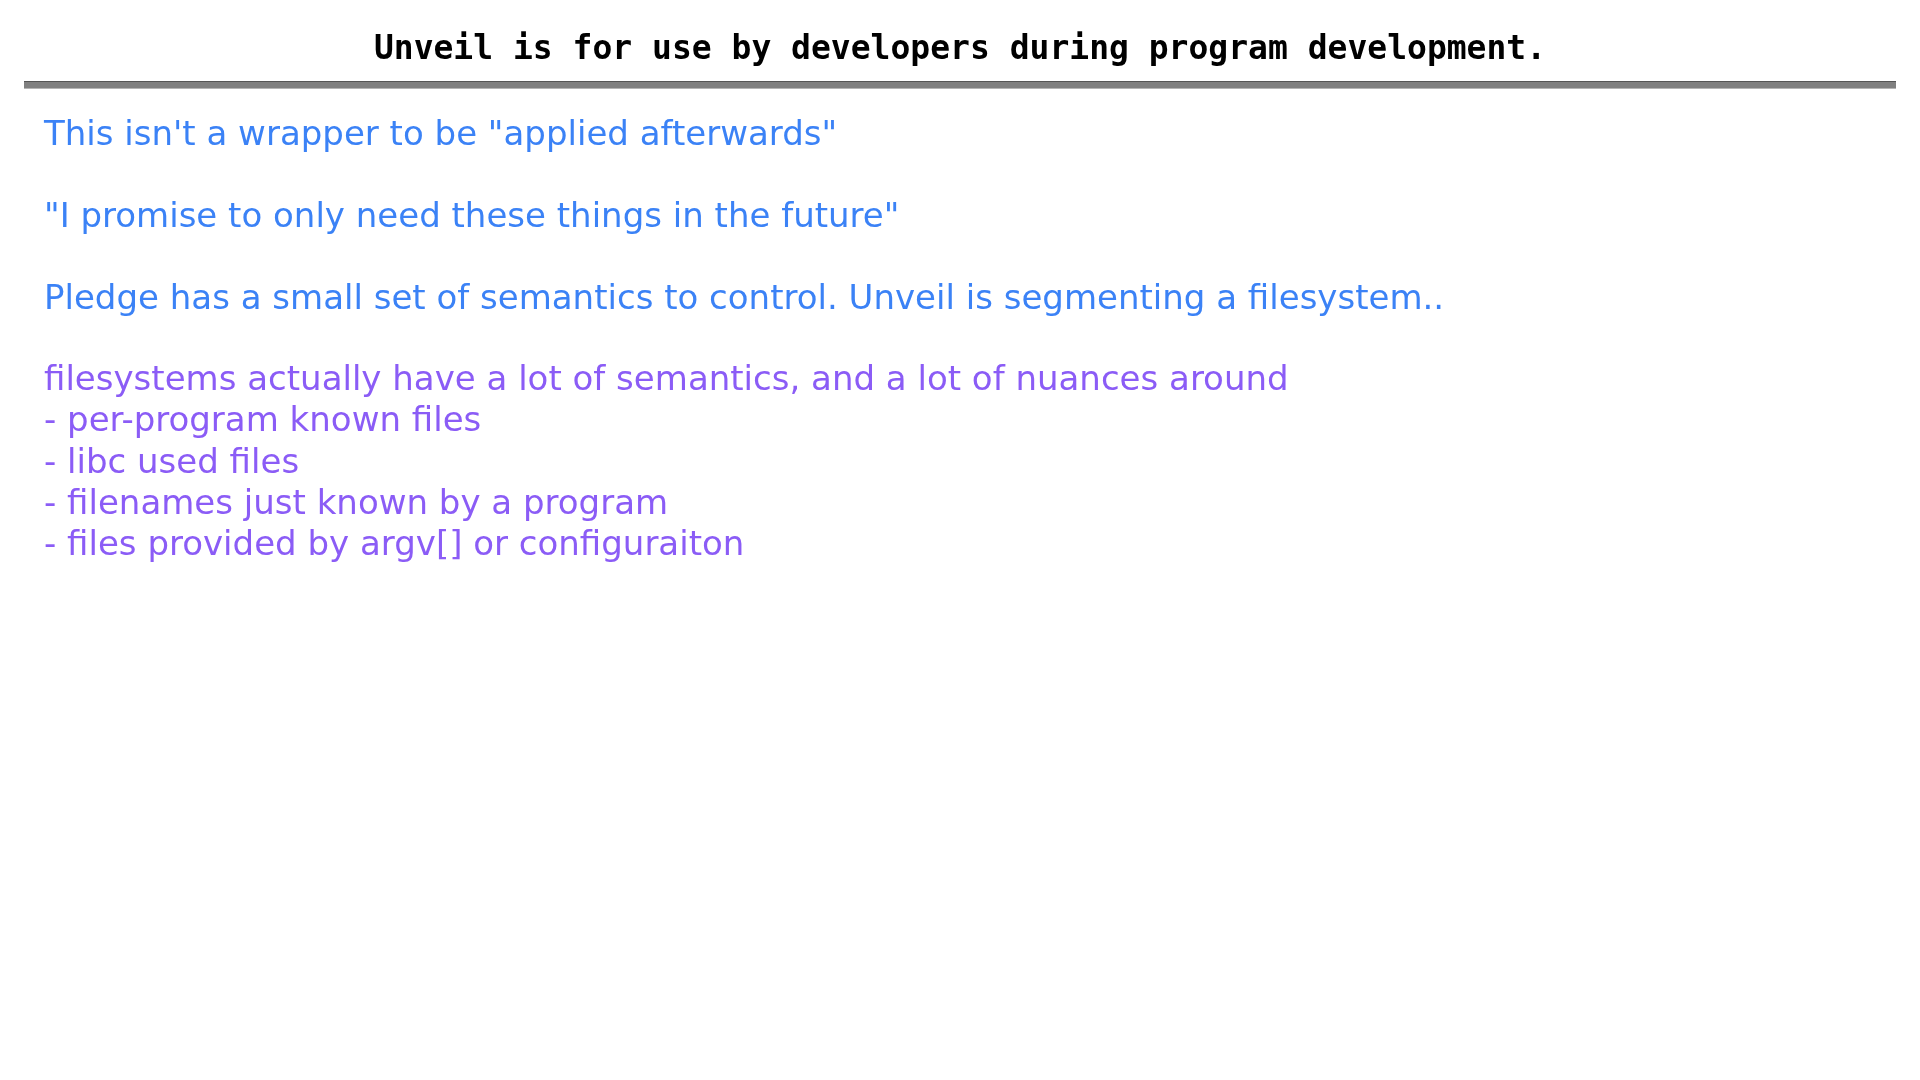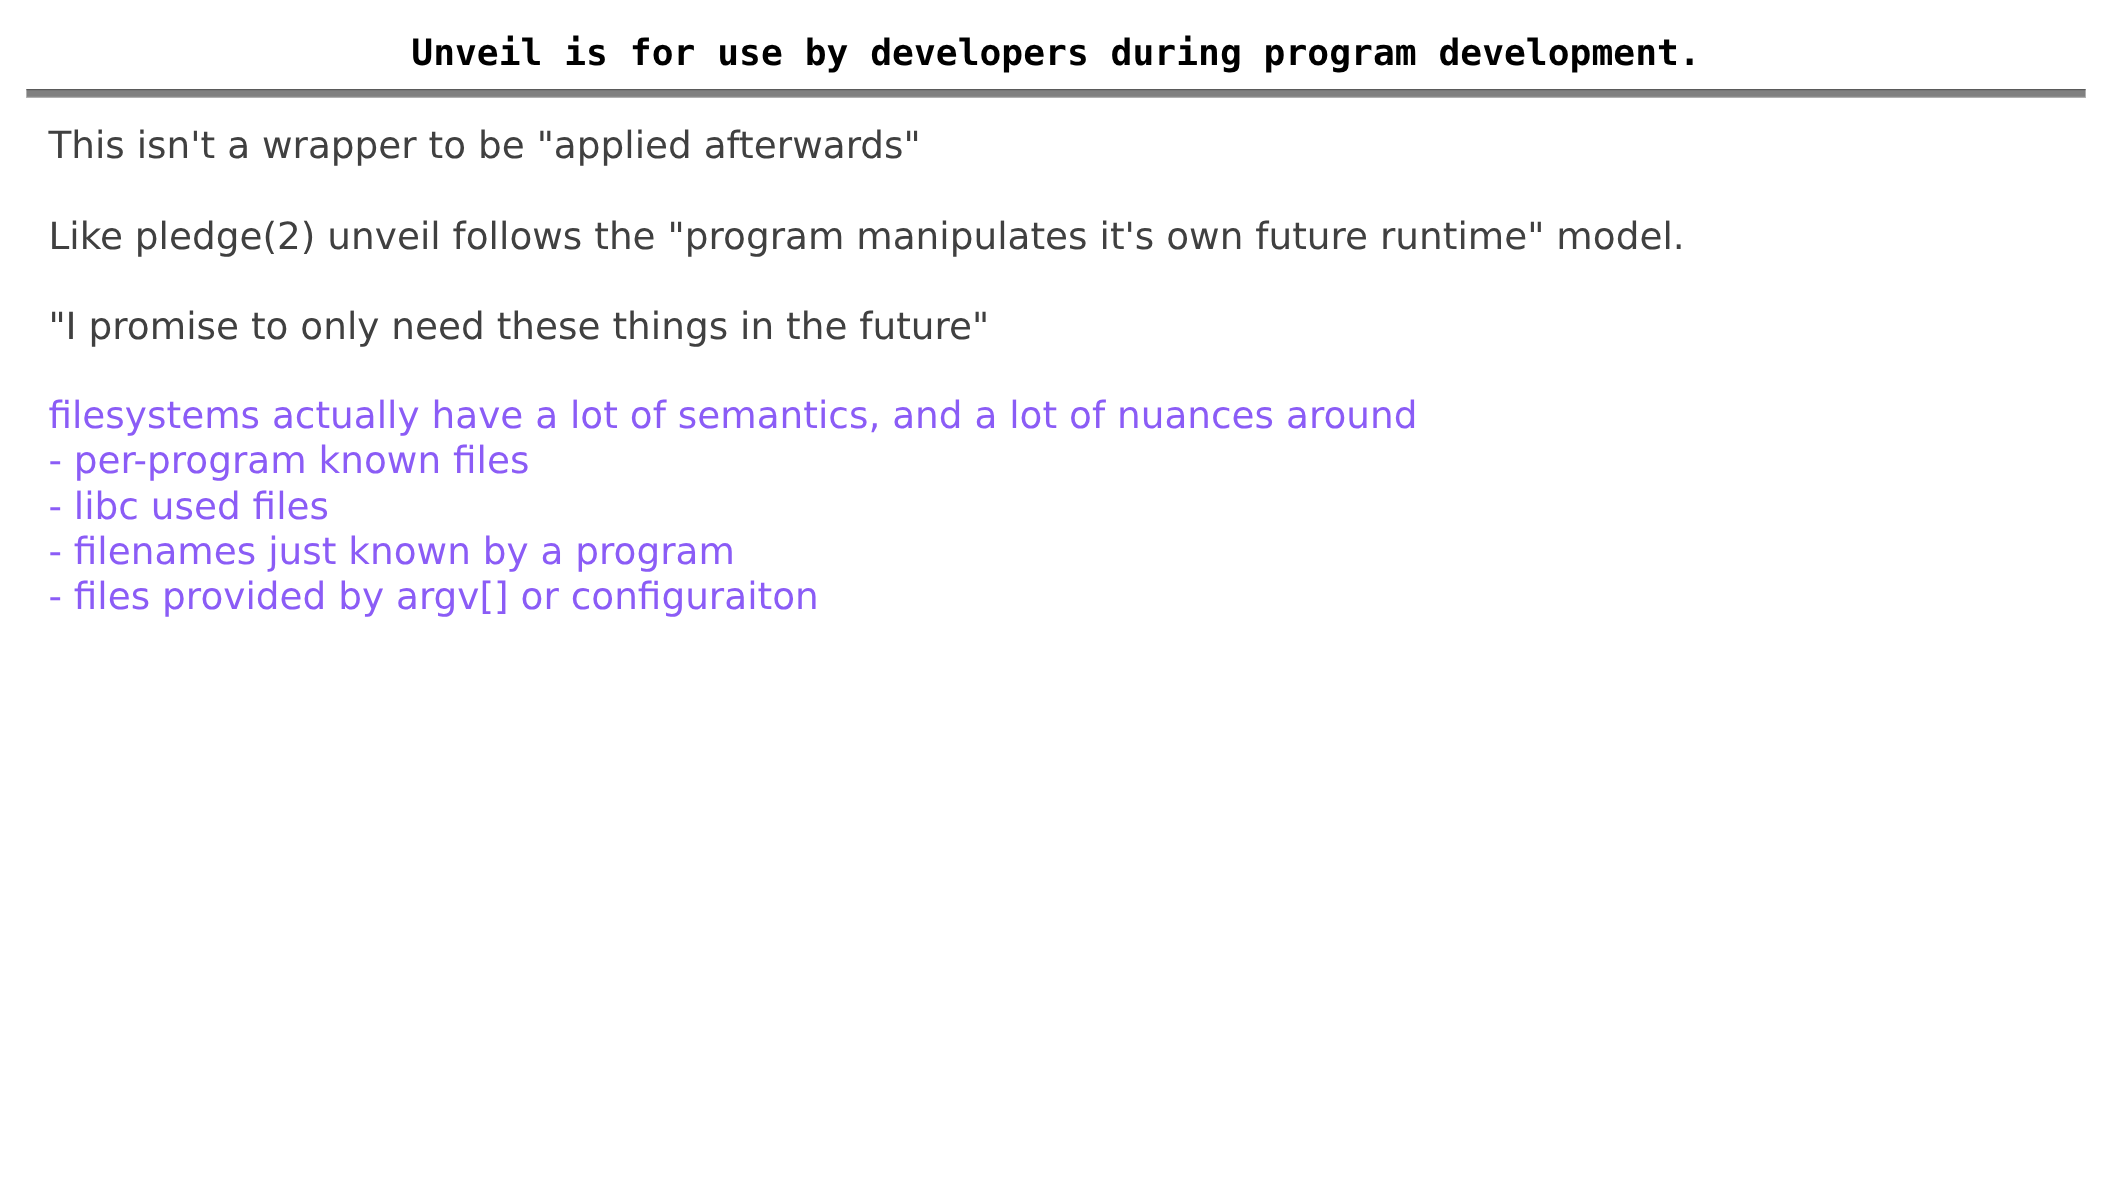--- a/index.html
+++ b/index.html
@@ -35,21 +35,21 @@
     margin: 8px auto 0 auto;
     height: 6px;
     background: #808080;
     border-top: 1px solid #555555;
     border-bottom: 1px solid #b4b4b4;
   }
   .body {
     padding: 22px 0 0 44px;
   }
   .para {
-    color: #404040;
+    color: #3b82f6;
     font-size: 34px;
     line-height: 1.30;
     margin: 0 0 38px 0;
     white-space: pre-wrap;
   }
   .para:last-child {
     margin-bottom: 0;
   }
   .bullet-block {
     color: #8b5cf6;
@@ -65,22 +65,22 @@
 <body>
 
 <div class="slide">
 
   <div class="slide-title">Unveil is for use by developers during program development.</div>
   <div class="title-rule"></div>
 
   <div class="body">
 
     <p class="para">This isn't a wrapper to be "applied afterwards"</p>
-    <p class="para">Like pledge(2) unveil follows the "program manipulates it's own future runtime" model.</p>
     <p class="para">"I promise to only need these things in the future"</p>
+    <p class="para">Pledge has a small set of semantics to control. Unveil is segmenting a filesystem..</p>
 
     <div class="bullet-block">
       <div class="bullet-line">filesystems actually have a lot of semantics, and a lot of nuances around</div>
       <div class="bullet-line">- per-program known files</div>
       <div class="bullet-line">- libc used files</div>
       <div class="bullet-line">- filenames just known by a program</div>
       <div class="bullet-line">- files provided by argv[] or configuraiton</div>
     </div>
 
   </div>

